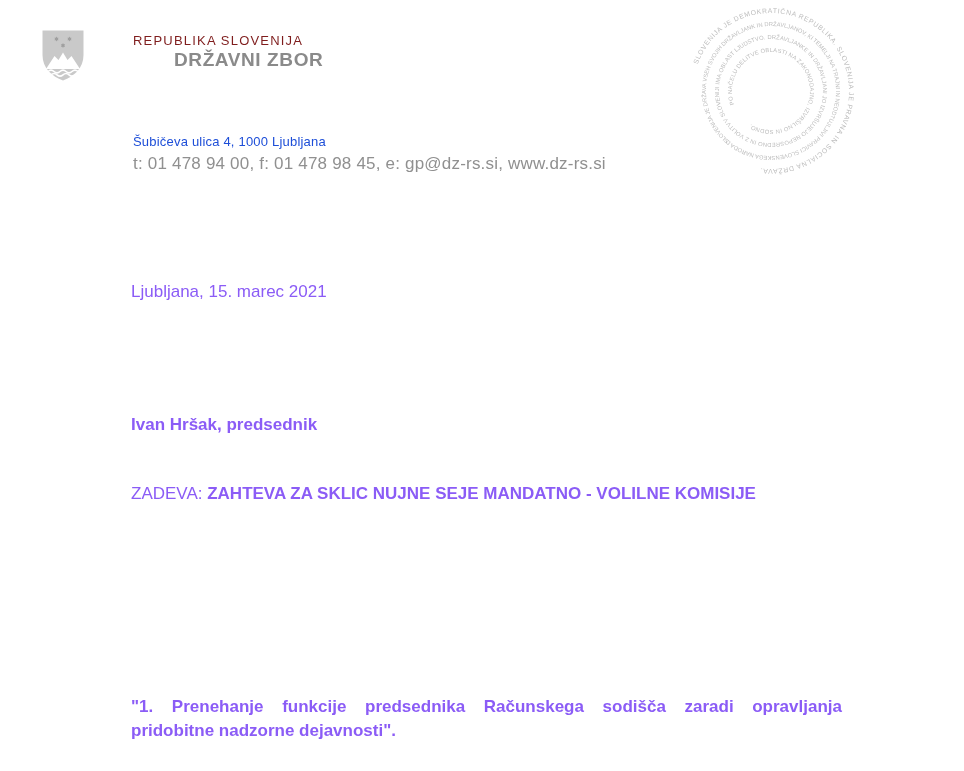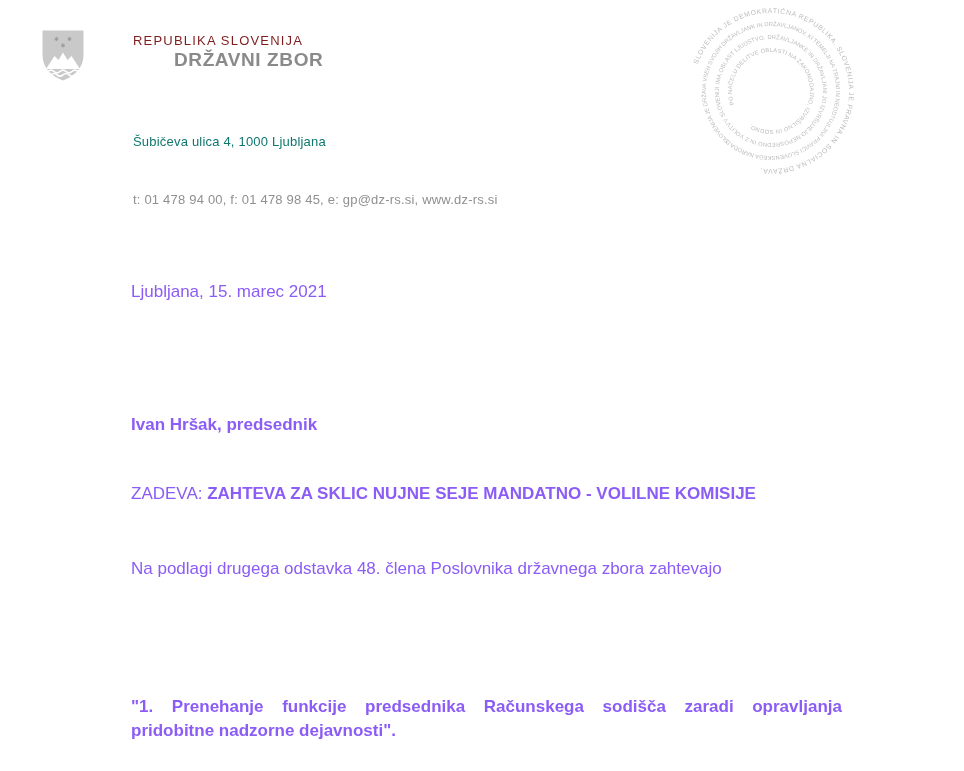--- a/index.html
+++ b/index.html
@@ -16,22 +16,22 @@
   
   #coat-of-arms { left: 40px; top: 28px; width: 46px; height: 54px; }
   #inst-small {
     left: 133px; top: 33px;
     font-size: 13px; letter-spacing: 1.2px; color: #7f1d1d;
   }
   #inst-large {
     left: 132px; top: 49px;
     font-size: 19px; font-weight: bold; letter-spacing: 0.6px; color: #8a8a8a; margin-left: 42px;
   }
-  #addr1 { left: 133px; top: 134px; font-size: 13px; letter-spacing: 0.2px; color: #0f766e; }
-  #addr2 { left: 133px; top: 154px; font-size: 13px; letter-spacing: 0.2px; color: #909090; margin-top: 38px; }
+  #addr1 { left: 133px; top: 134px; font-size: 13px; letter-spacing: 0.2px; color: #1d4ed8; }
+  #addr2 { left: 133px; top: 154px; font-size: 17px; letter-spacing: 0.2px; color: #909090; }
 
   
   #seal { left: 684px; top: 4px; width: 174px; height: 174px; }
   #seal text {
     font-family: "Liberation Sans", sans-serif;
     fill: #bcbcbc;
   }
   .ring1 { font-size: 6.8px; letter-spacing: 0.7px; }
   .ring2 { font-size: 5.8px; letter-spacing: 0px; }
   .ring3 { font-size: 5.8px; letter-spacing: 0.1px; }
@@ -103,19 +103,18 @@
 <div id="recipient" class="abs bodytext">
 </div>
 
 <div id="chair" class="abs bodytext">Ivan Hršak, predsednik</div>
 
 <div id="subject" class="abs bodytext">
   <span class="subject-label">ZADEVA: </span><span class="subject-title">ZAHTEVA ZA SKLIC NUJNE SEJE MANDATNO - VOLILNE KOMISIJE</span>
 </div>
 
 <div id="body-para" class="abs bodytext">
-    <div class="tline">Na podlagi drugega odstavka 48. člena Poslovnika državnega zbora zahtevajo</div>
   </div>
 
 <div id="agenda" class="abs bodytext">
     <div class="tline">"1. Prenehanje funkcije predsednika Računskega sodišča zaradi opravljanja</div>
     <div class="tline">pridobitne nadzorne dejavnosti".</div>
   </div>
 
 </body></html>

